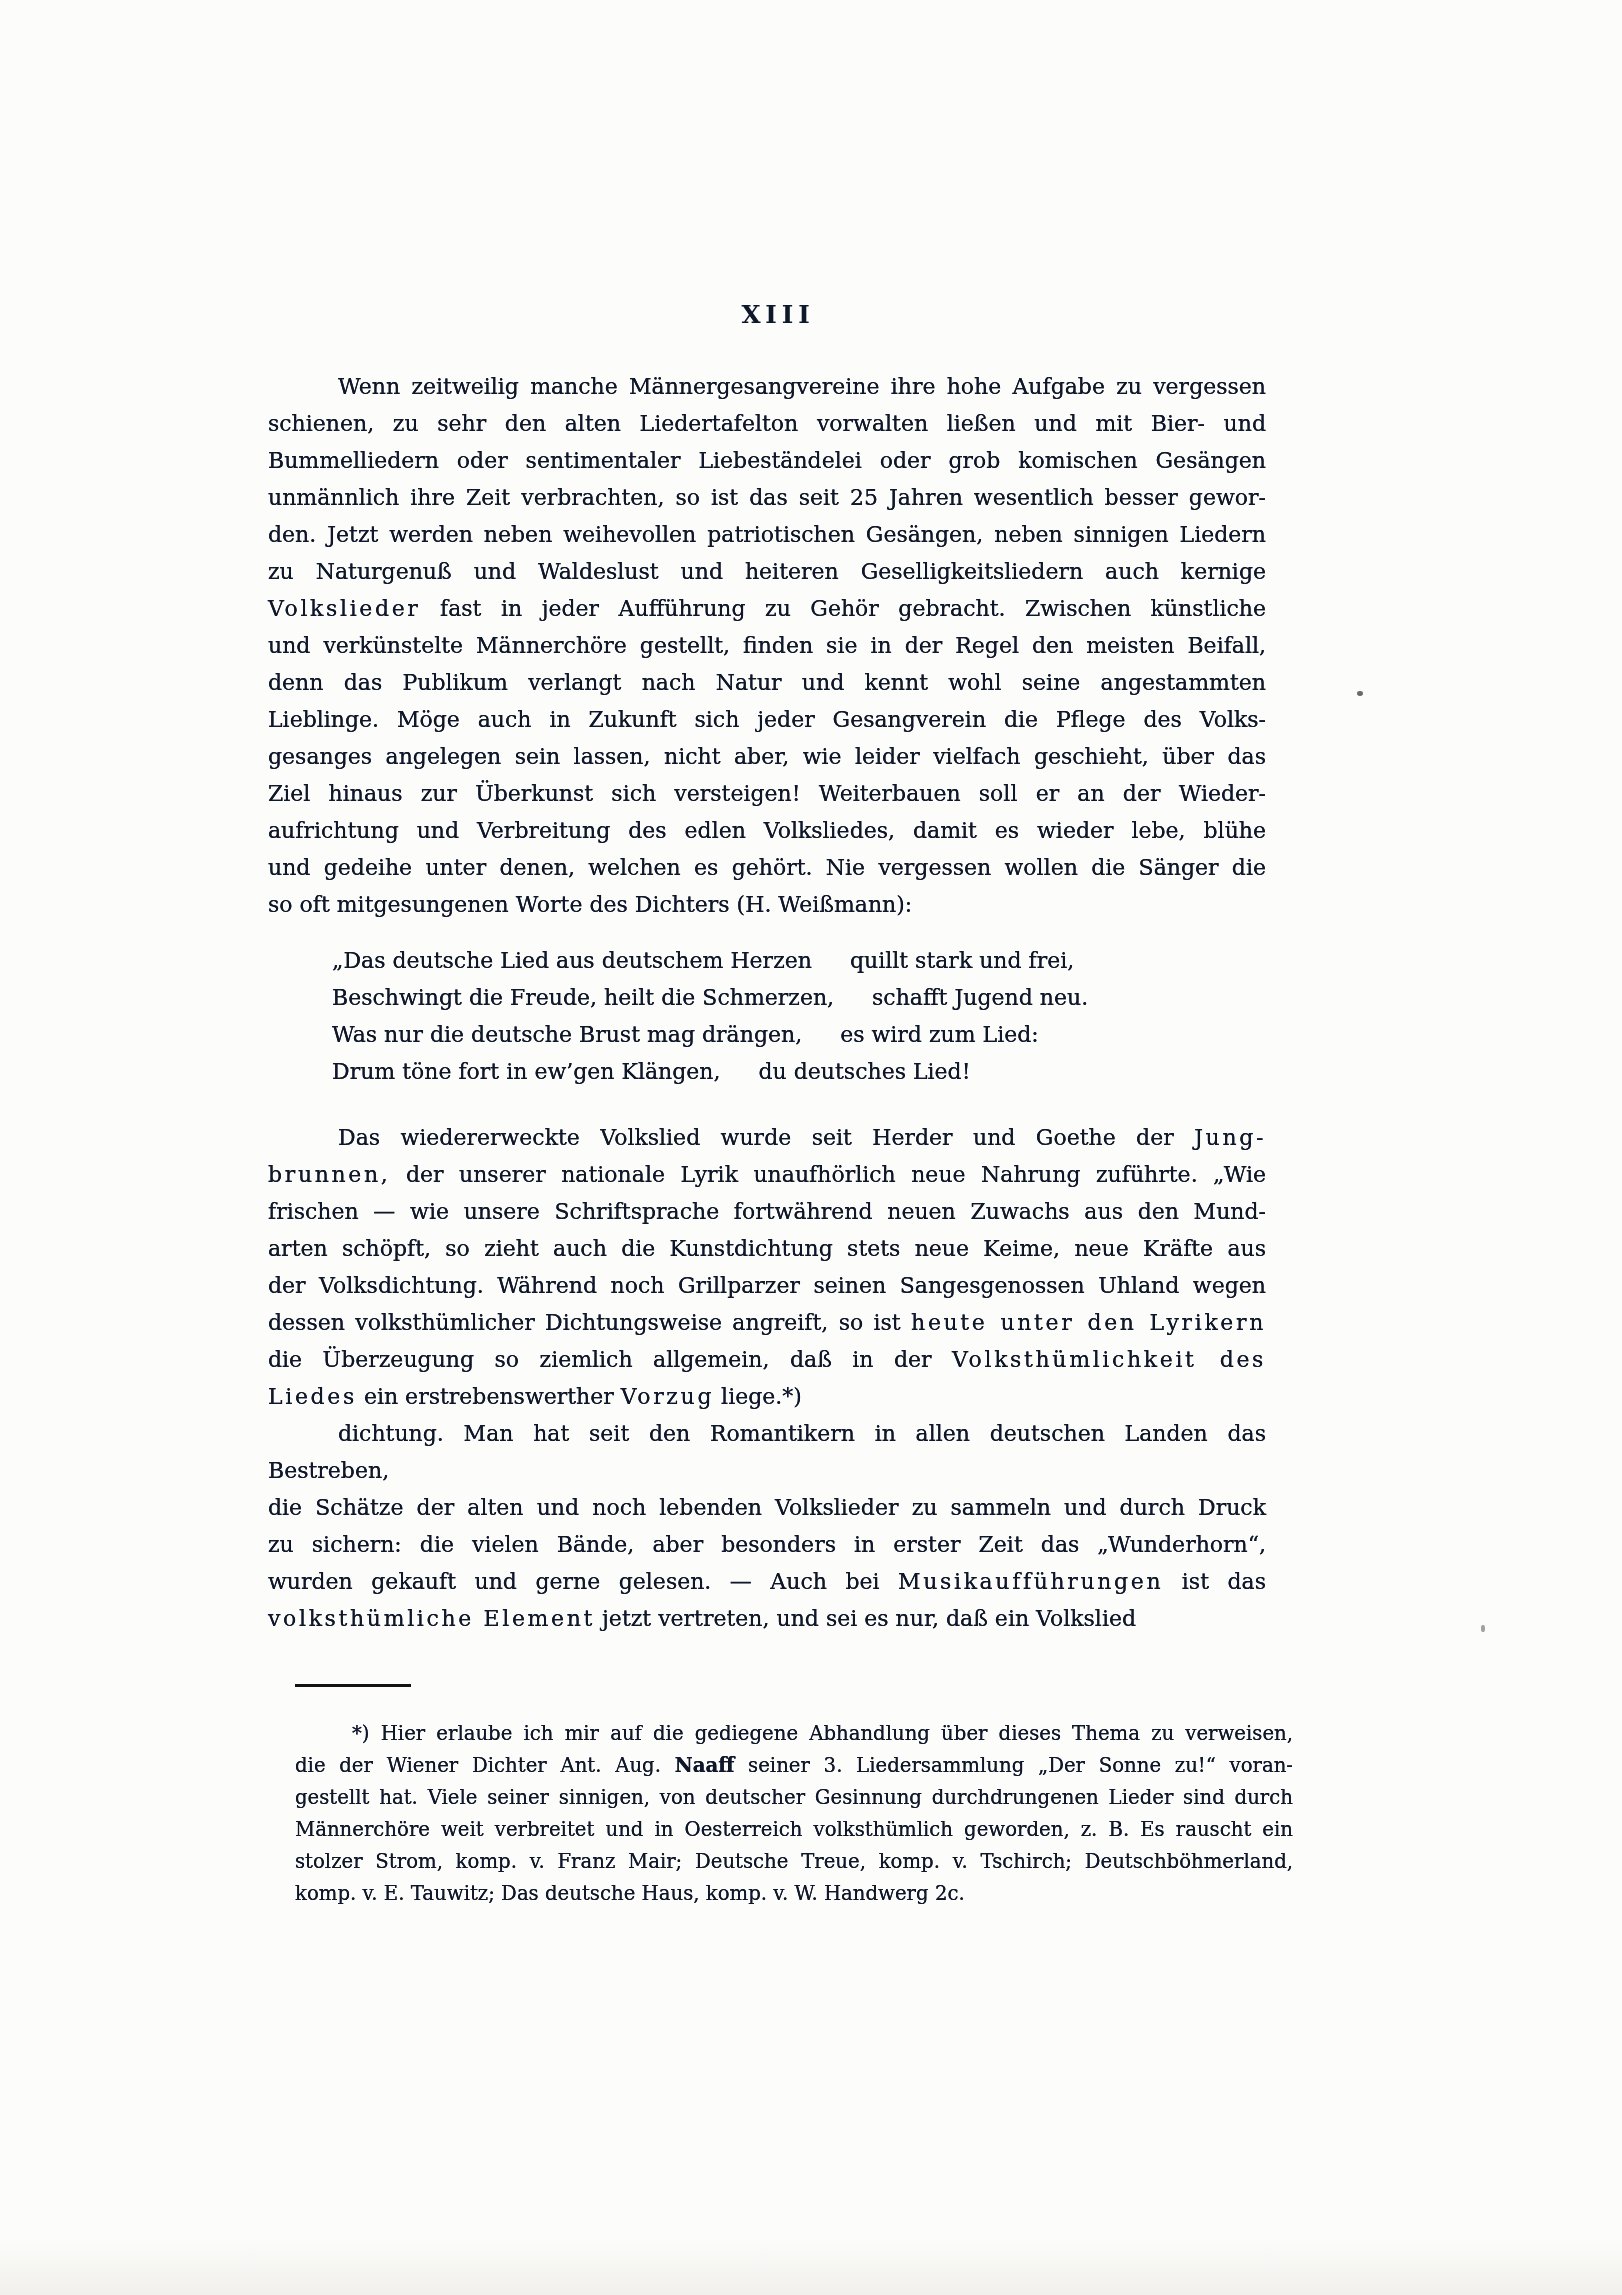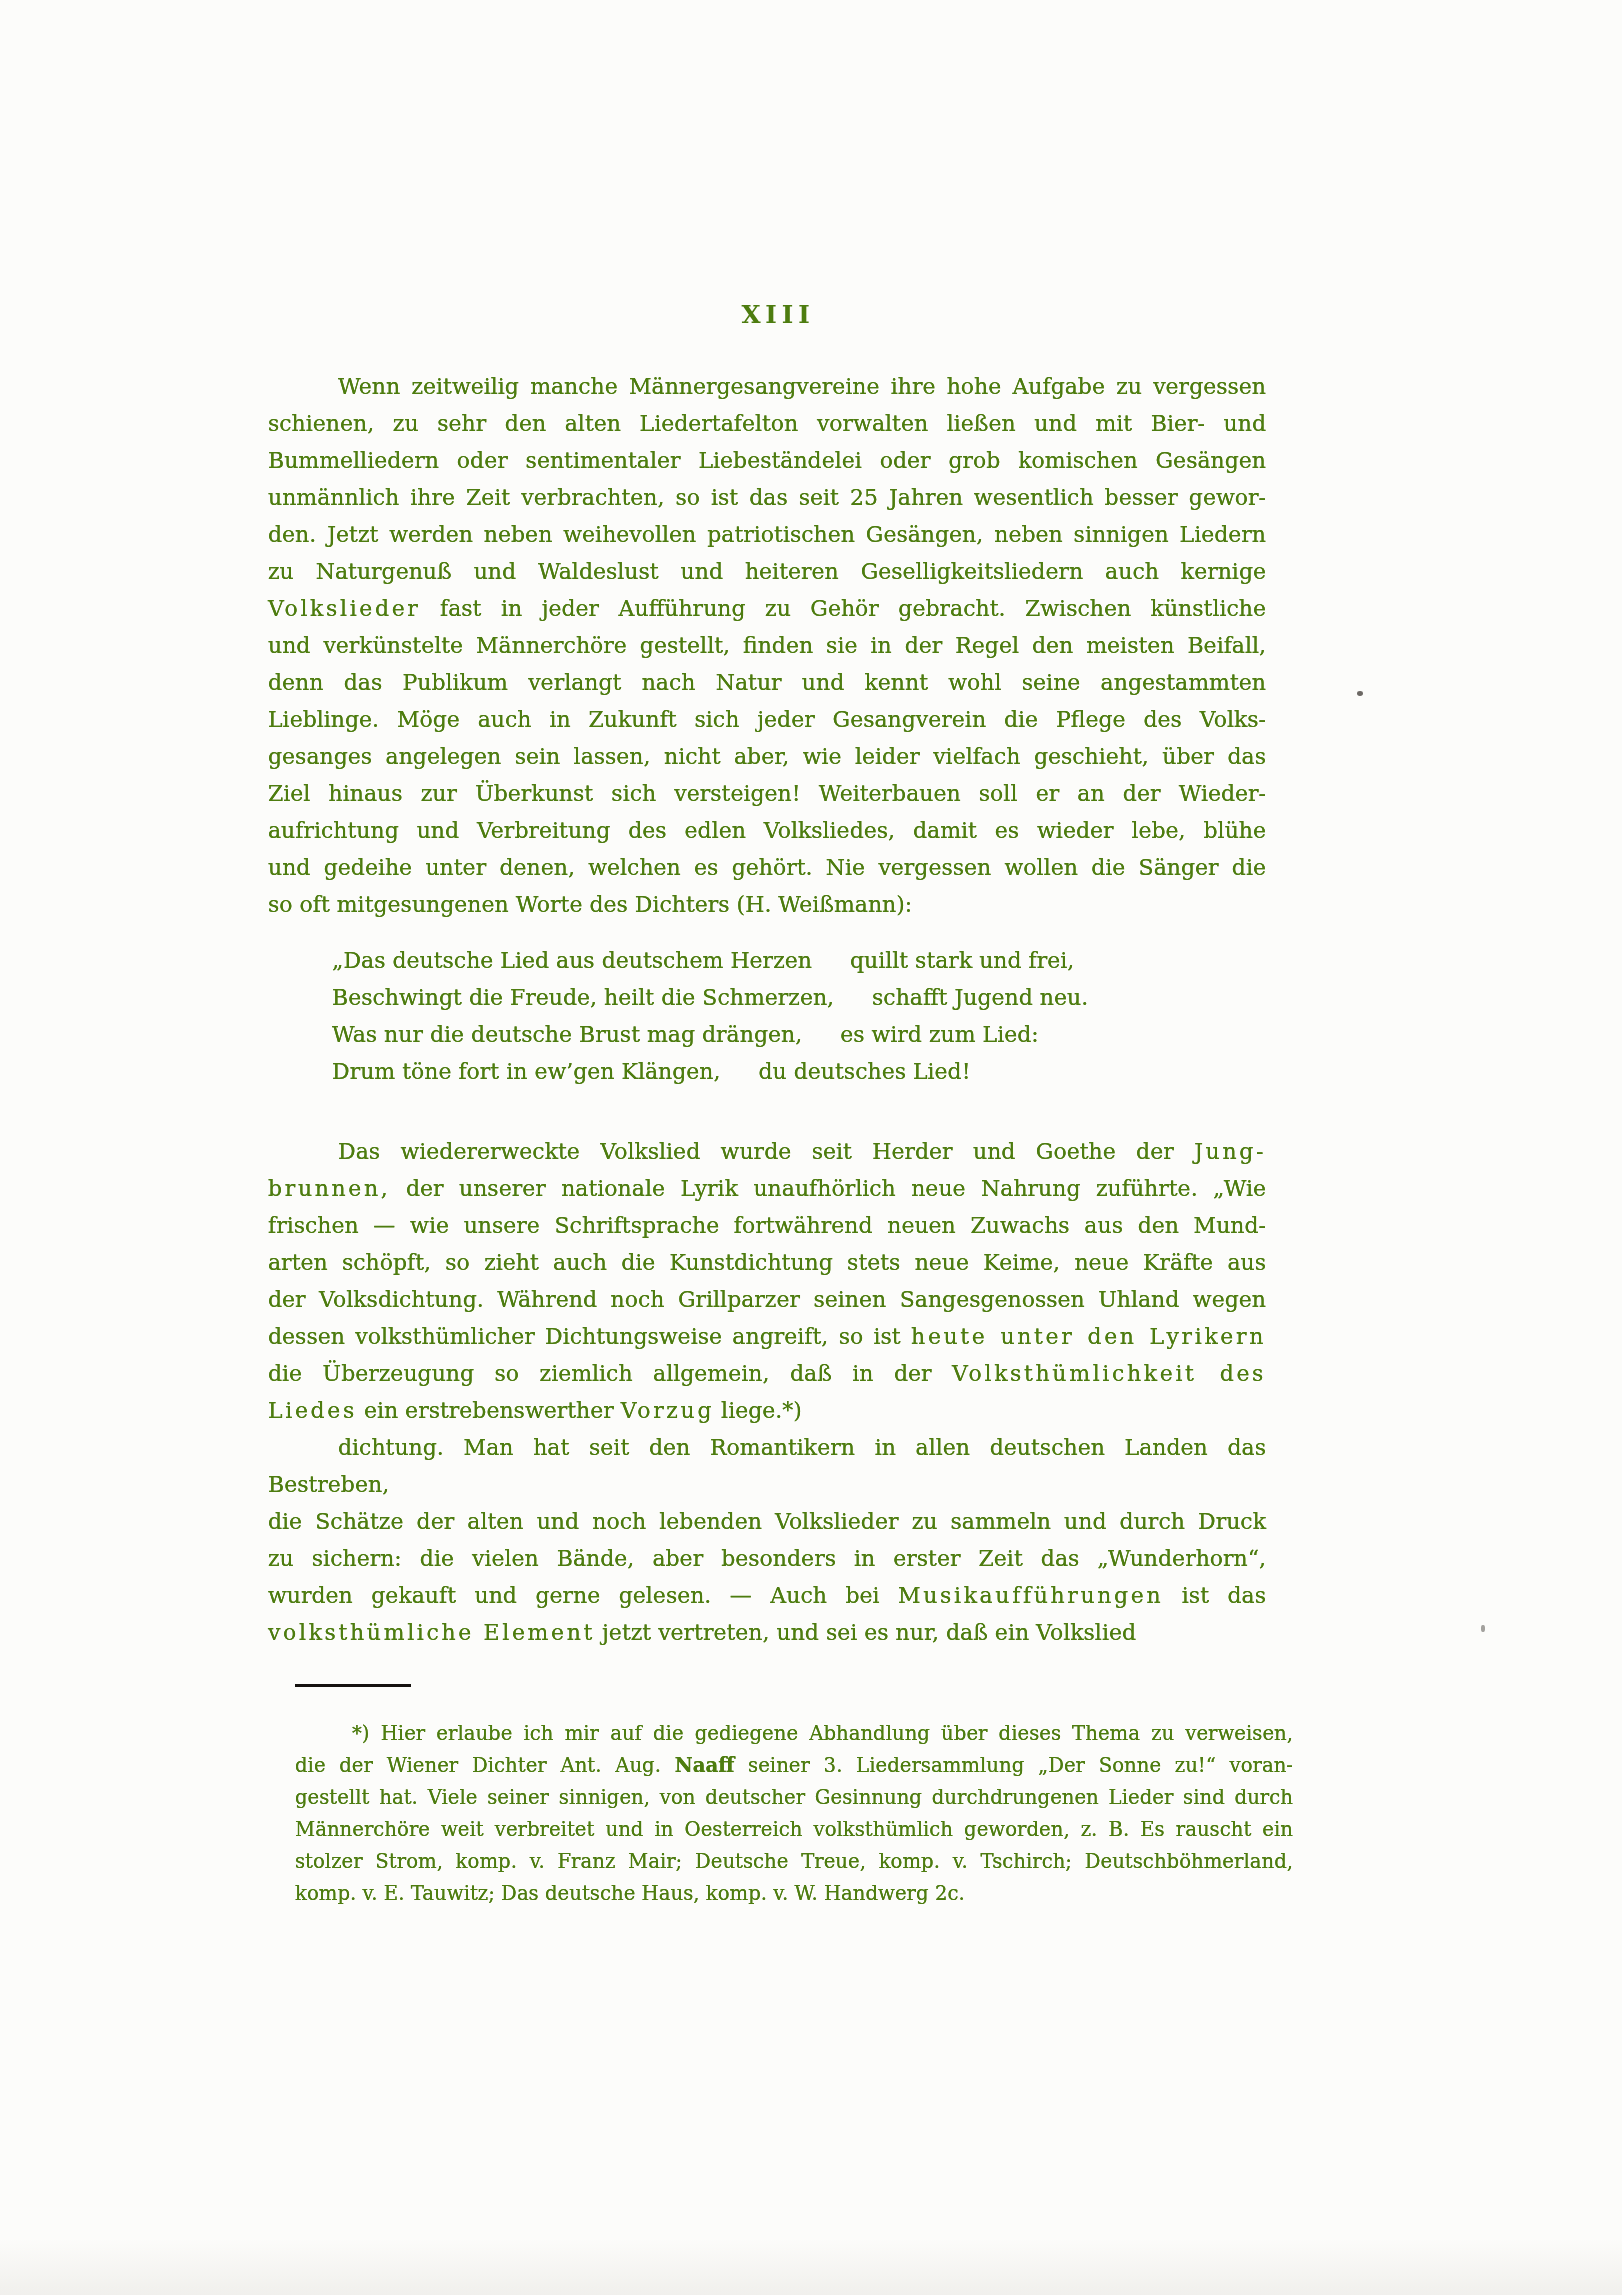--- a/index.html
+++ b/index.html
@@ -1,21 +1,21 @@
 <!DOCTYPE html>
 <html style="font-size:13px"><head>
 <meta charset="utf-8">
 <style>
   html,body{margin:0;padding:0;background:#e8e8e6;}
   #page{
     position:relative;
     width:1622px;height:2295px;
     background:#fcfcfa;
     font-family:"DejaVu Serif","Liberation Serif",serif;
-    color:#4d7c0f;
+    color:#0f172a;
     overflow:hidden;
   }
   
   #page::after{
     content:"";position:absolute;left:0;right:0;bottom:0;height:57px;
     background:linear-gradient(to bottom,rgba(170,165,155,0) 0%,rgba(170,165,155,0.14) 100%);
     pointer-events:none;
   }
   #page-number{
     position:absolute;top:300px;left:279px;width:998px;
@@ -28,21 +28,21 @@
     text-shadow:0 0 0.5px currentColor;
   }
   #body .para .line{
     text-align:justify;text-align-last:justify;
   }
   #body .para .line:first-child{text-indent:70px;}
   #body .para .line:last-child{text-align-last:left;}
   .sp{letter-spacing:0.12em;}
   .b{font-weight:bold;}
   [data-name="poem"]{margin-top:19px;padding-left:64px;}
-  [data-name="paragraph-2"]{margin-top:43px;}
+  [data-name="paragraph-2"]{margin-top:29px;}
   .verse-line{text-align:left;white-space:nowrap;}
   .vgap{display:inline-block;width:38px;}
   #footnote{
     position:absolute;top:1684px;left:279px;width:998px;
     font-size:19.7px;line-height:32px;
     text-shadow:0 0 0.4px currentColor;
     margin-left:16px;
   }
   #footnote-rule{width:116px;height:3.3px;background:#15120f;}
   #footnote-lines{margin-top:31px;}

